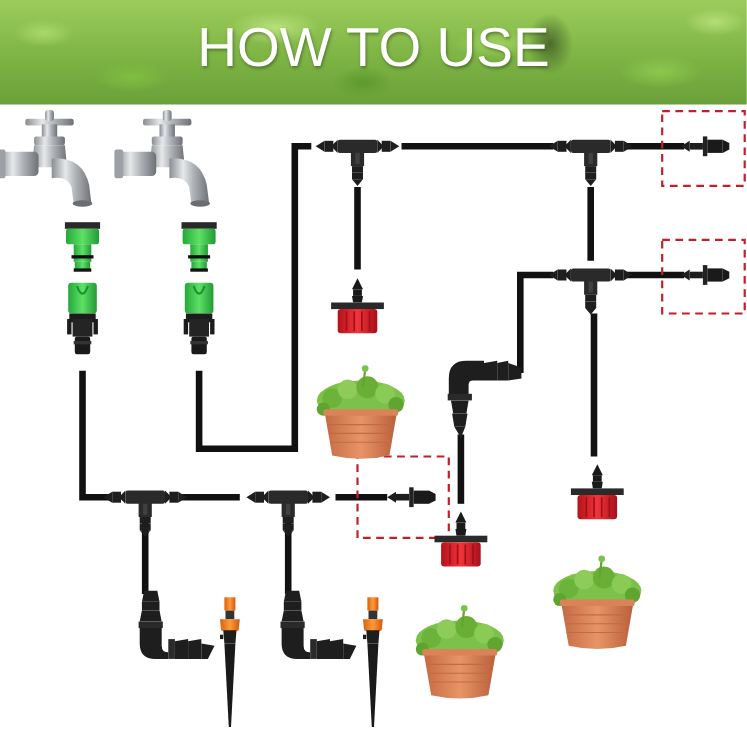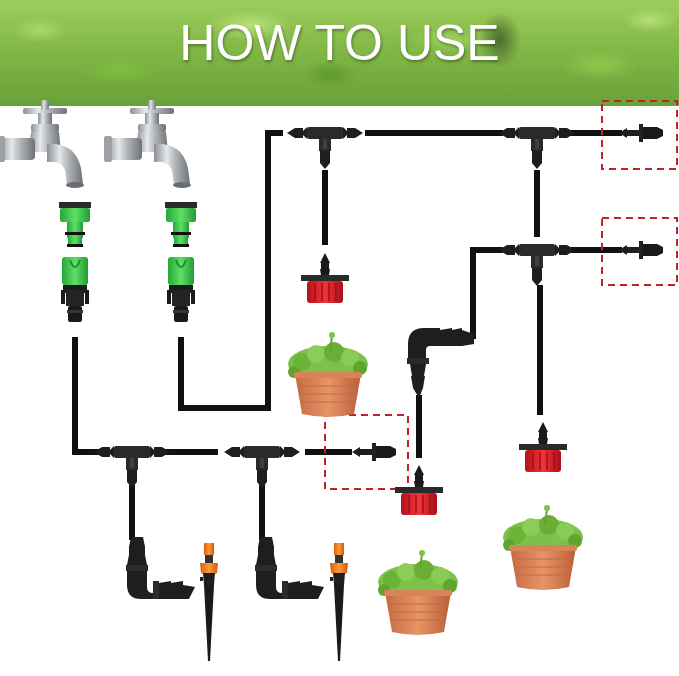--- a/index.html
+++ b/index.html
@@ -1,17 +1,17 @@
 <!DOCTYPE html>
 <html><head>
 <meta charset="utf-8">
 <style>
   html,body{margin:0;padding:0;background:#fff;}
   #root{position:relative;width:679px;height:676px;overflow:hidden;background:#fff;font-family:"Liberation Sans",sans-serif;}
-  .banner{position:absolute;left:0;top:0;width:679px;height:106px;
+  .banner{position:absolute;left:0;top:0;width:679px;height:95px;
     background:
       radial-gradient(ellipse 40px 18px at 40px 30px,#a9d86a 0%,transparent 70%),
       radial-gradient(ellipse 50px 20px at 120px 70px,#7fbf3f 0%,transparent 70%),
       radial-gradient(ellipse 60px 22px at 250px 25px,#b8e07a 0%,transparent 70%),
       radial-gradient(ellipse 40px 20px at 330px 75px,#5e9a2d 0%,transparent 70%),
       radial-gradient(ellipse 55px 18px at 450px 40px,#9fd25e 0%,transparent 70%),
       radial-gradient(ellipse 30px 40px at 500px 40px,#4d6b2c 0%,transparent 70%),
       radial-gradient(ellipse 55px 22px at 600px 65px,#8cc84c 0%,transparent 70%),
       radial-gradient(ellipse 40px 18px at 650px 20px,#b5de77 0%,transparent 70%),
       linear-gradient(180deg,#9ccc5c 0%,#7db444 55%,#6aa03a 100%);}

